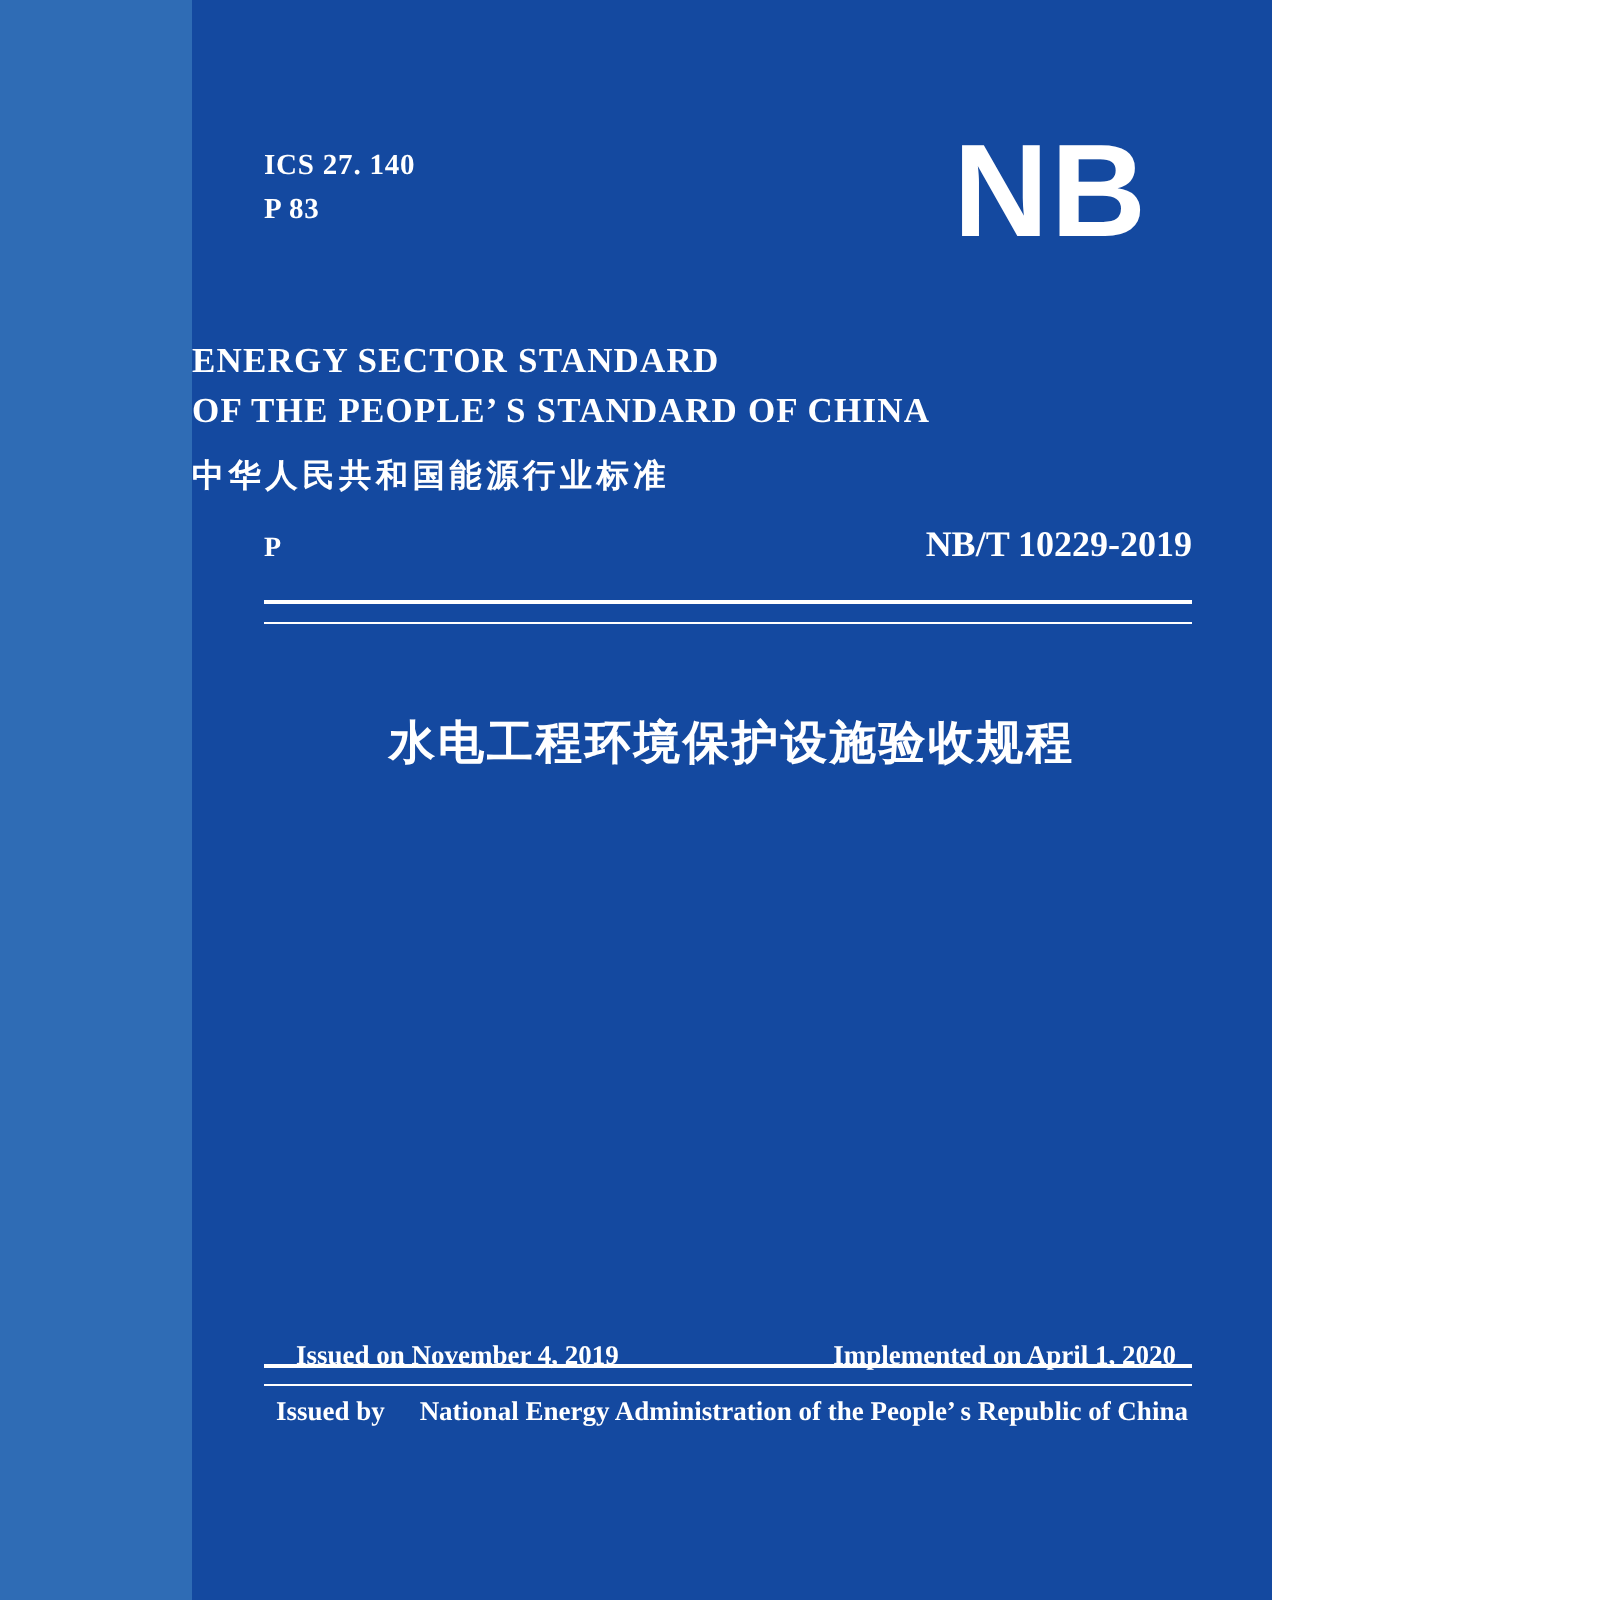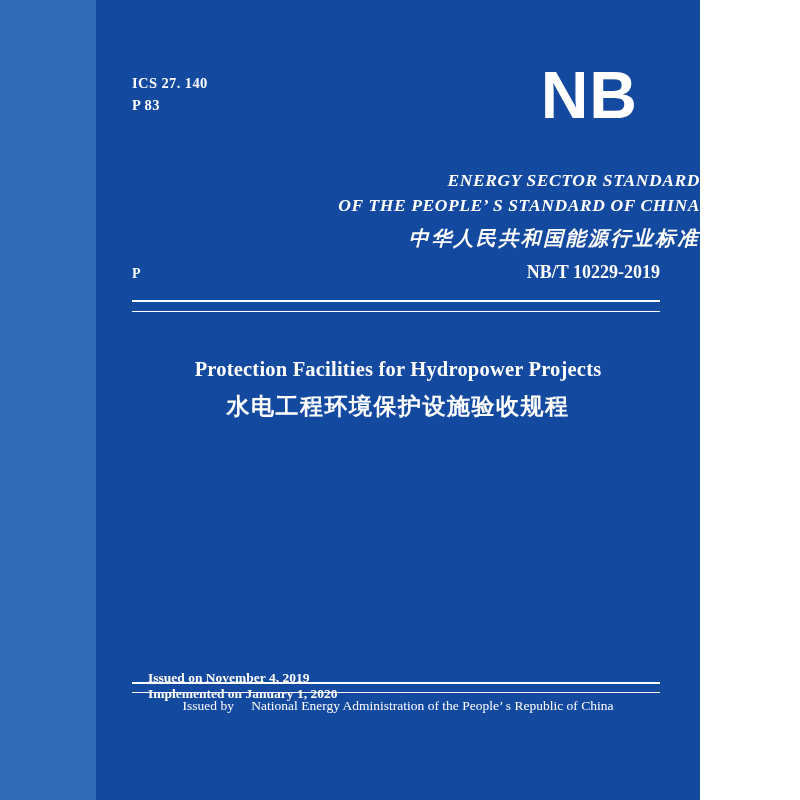--- a/index.html
+++ b/index.html
@@ -8,21 +8,21 @@
     background: #ffffff;
   }
   body {
     width: 800px;
     height: 800px;
     overflow: hidden;
     font-family: "Liberation Serif", serif;
   }
   .page {
     position: relative;
-    width: 700px;
+    width: 636px;
     height: 800px;
     background: #1449a0;
     color: #ffffff;
     box-sizing: border-box;
   }
   
   .left-band {
     position: absolute;
     left: 0;
     top: 0;
@@ -65,33 +65,32 @@
     letter-spacing: 1px;
     line-height: 70px;
   }
 
   
   .std-title {
     position: absolute;
     left: 0;
     right: 0;
     top: 168px;
-    text-align: right;
-    font-style: italic;
+    text-align: left;
   }
   .std-title .line1,
   .std-title .line2 {
     font-weight: bold;
     font-size: 17.5px;
     letter-spacing: 0.6px;
     line-height: 25px;
   }
   .std-title .line-cn {
     font-weight: bold;
-    font-size: 20px;
+    font-size: 16px;
     letter-spacing: 2.4px;
     line-height: 30px;
     margin-top: 5px;
     font-family: "DejaVu Sans", sans-serif;
   }
 
   
   .code-row {
     position: absolute;
     left: 36px;
@@ -146,29 +145,28 @@
   
   .dates {
     position: absolute;
     left: 52px;
     right: 48px;
     top: 670px;
     display: flex;
     justify-content: space-between;
     font-weight: bold;
     font-size: 13.5px;
-    flex-direction: column;
   }
   .issuer {
     position: absolute;
     left: 0;
     right: 0;
     top: 698px;
     text-align: center;
-    font-weight: normal;
+    font-weight: bold;
     font-size: 13.5px;
   }
   .issuer .issued-by {
     margin-right: 14px;
   }
 </style>
 </head>
 <body>
 
 <div class="page">
@@ -192,29 +190,28 @@
 
     <div class="code-row">
       <div class="left">P</div>
       <div class="right">NB/T 10229-2019</div>
     </div>
 
     <div class="rule rule-top"></div>
     <div class="rule rule-mid"></div>
 
     <div class="main-title">
-      <div class="en">Protection Facilities for Hydropower Projects</div>
       <div class="cn">水电工程环境保护设施验收规程</div>
     </div>
 
     <div class="rule rule-bottom1"></div>
 
     <div class="dates">
       <div>Issued on November 4, 2019</div>
-      <div>Implemented on January 1, 2020</div>
+      <div>Implemented on April 1, 2020</div>
     </div>
 
     <div class="rule rule-bottom2"></div>
 
     <div class="issuer">
       <span class="issued-by">Issued by</span>
       <span>National Energy Administration of the People’ s Republic of China</span>
     </div>
 
   </div>

